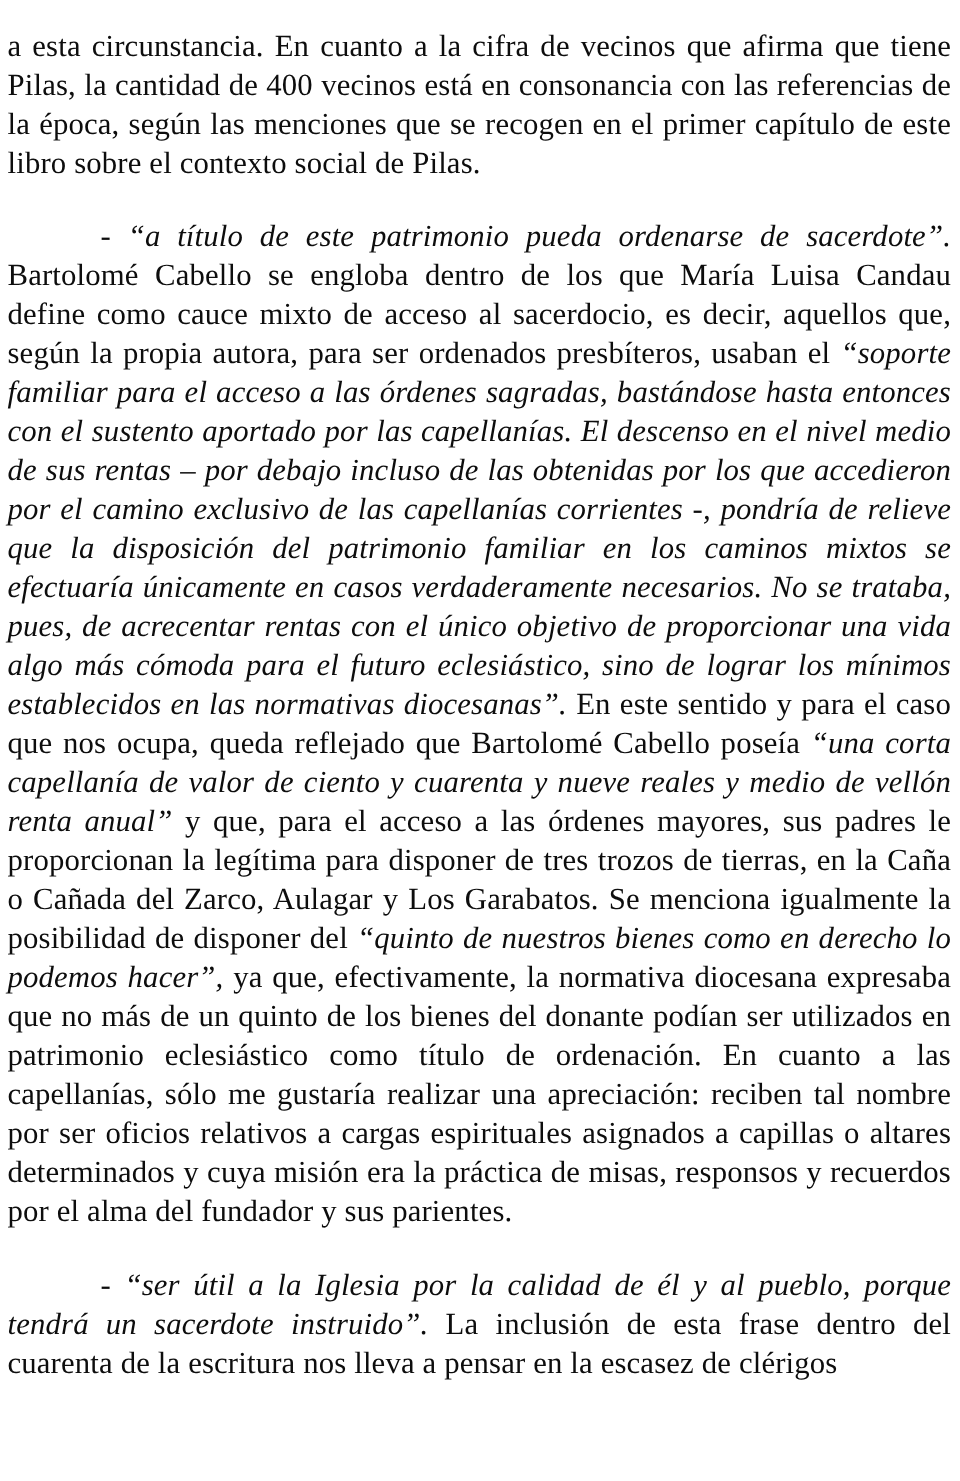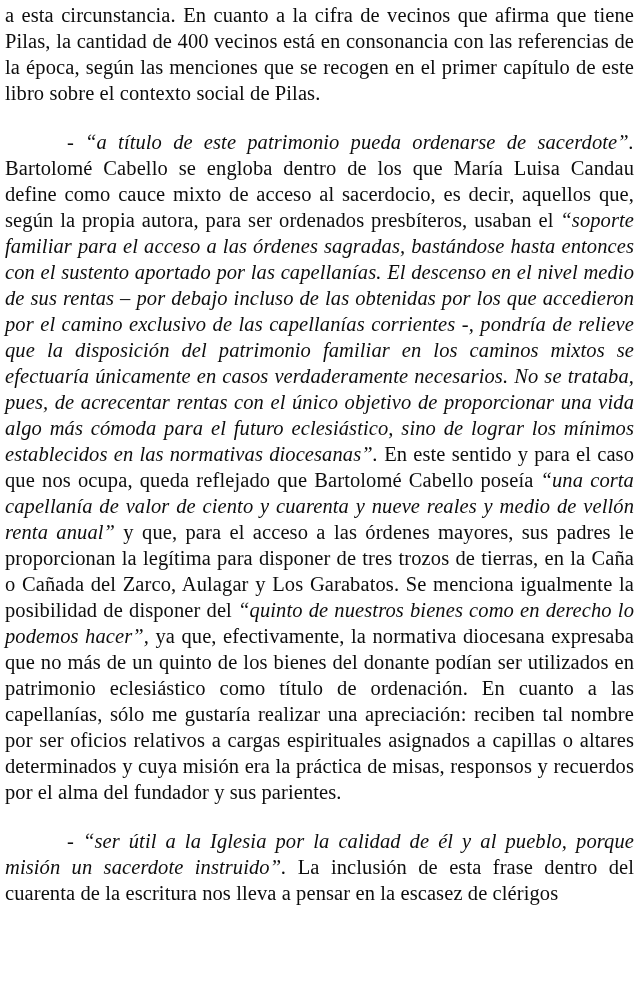--- a/index.html
+++ b/index.html
@@ -5,21 +5,21 @@
   html, body {
     margin: 0;
     padding: 0;
     background: #ffffff;
   }
   .page {
     width: 640px;
     min-height: 987px;
     box-sizing: border-box;
     background: #ffffff;
-    padding: 2px 6px 6px 5px;
+    padding: 18px 6px 6px 5px;
     overflow: hidden;
   }
   .doc {
     font-family: "Liberation Serif", serif;
     font-size: 20.5px;
     line-height: 26px;
     color: #0d0d0d;
     text-align: justify;
     letter-spacing: 0.1px;
   }
@@ -36,15 +36,15 @@
     font-style: italic;
   }
 </style>
 </head>
 <body>
 
 <div class="page">
   <div class="doc" id="doc" style="color: rgb(13, 13, 13);">
       <p class="para"><span class="run">a esta circunstancia. En cuanto a la cifra de vecinos que afirma que tiene Pilas, la cantidad de 400 vecinos está en consonancia con las referencias de la época, según las menciones que se recogen en el primer capítulo de este libro sobre el contexto social de Pilas.</span></p>
       <p class="para indented"><span class="run italic">- “a título de este patrimonio pueda ordenarse de sacerdote”. </span><span class="run">Bartolomé Cabello se engloba dentro de los que María Luisa Candau define como cauce mixto de acceso al sacerdocio, es decir, aquellos que, según la propia autora, para ser ordenados presbíteros, usaban el </span><span class="run italic">“soporte familiar para el acceso a las órdenes sagradas, bastándose hasta entonces con el sustento aportado por las capellanías. El descenso en el nivel medio de sus rentas – por debajo incluso de las obtenidas por los que accedieron por el camino exclusivo de las capellanías corrientes -, pondría de relieve que la disposición del patrimonio familiar en los caminos mixtos se efectuaría únicamente en casos verdaderamente necesarios. No se trataba, pues, de acrecentar rentas con el único objetivo de proporcionar una vida algo más cómoda para el futuro eclesiástico, sino de lograr los mínimos establecidos en las normativas diocesanas”. </span><span class="run">En este sentido y para el caso que nos ocupa, queda reflejado que Bartolomé Cabello poseía </span><span class="run italic">“una corta capellanía de valor de ciento y cuarenta y nueve reales y medio de vellón renta anual”</span><span class="run"> y que, para el acceso a las órdenes mayores, sus padres le proporcionan la legítima para disponer de tres trozos de tierras, en la Caña o Cañada del Zarco, Aulagar y Los Garabatos. Se menciona igualmente la posibilidad de disponer del </span><span class="run italic">“quinto de nuestros bienes como en derecho lo podemos hacer”,</span><span class="run"> ya que, efectivamente, la normativa diocesana expresaba que no más de un quinto de los bienes del donante podían ser utilizados en patrimonio eclesiástico como título de ordenación. En cuanto a las capellanías, sólo me gustaría realizar una apreciación: reciben tal nombre por ser oficios relativos a cargas espirituales asignados a capillas o altares determinados y cuya misión era la práctica de misas, responsos y recuerdos por el alma del fundador y sus parientes.</span></p>
-      <p class="para indented"><span class="run italic">- “ser útil a la Iglesia por la calidad de él y al pueblo, porque misión un sacerdote instruido”. </span><span class="run">La inclusión de esta frase dentro del cuarenta de la escritura nos lleva a pensar en la escasez de clérigos</span></p>
+      <p class="para indented"><span class="run italic">- “ser útil a la Iglesia por la calidad de él y al pueblo, porque tendrá un sacerdote instruido”. </span><span class="run">La inclusión de esta frase dentro del cuarenta de la escritura nos lleva a pensar en la escasez de clérigos</span></p>
     </div>
 </div>
 
 </body></html>

